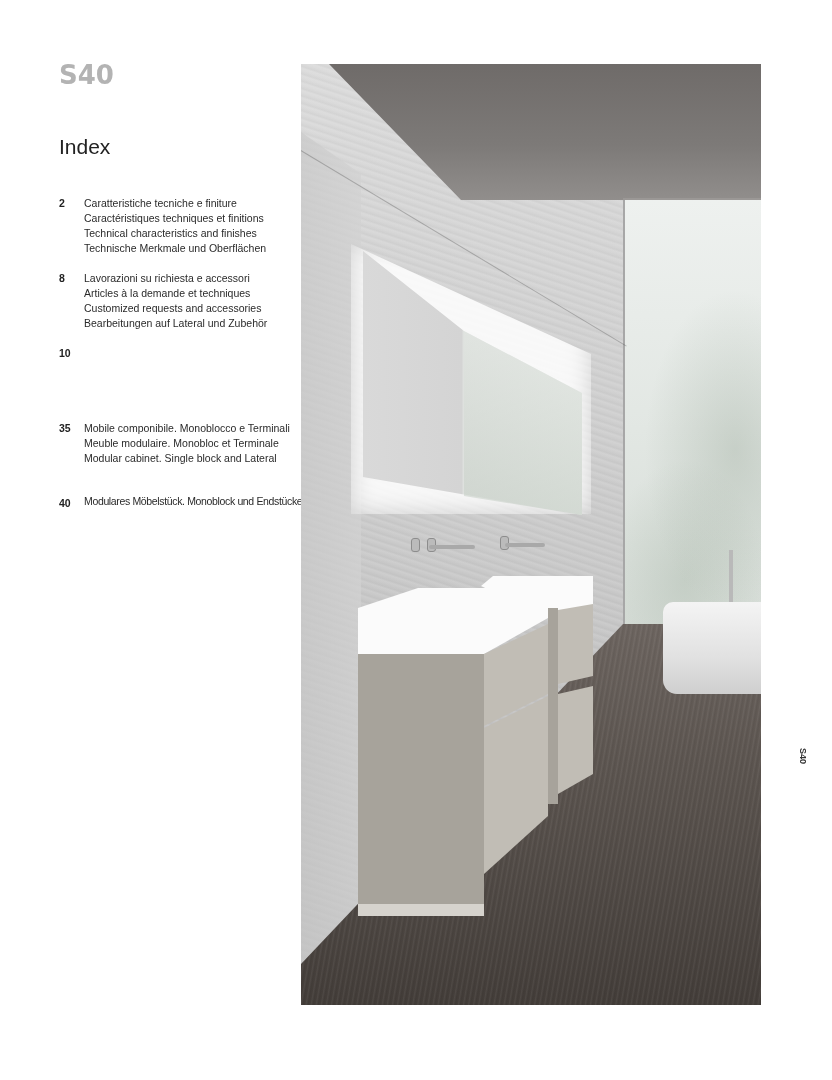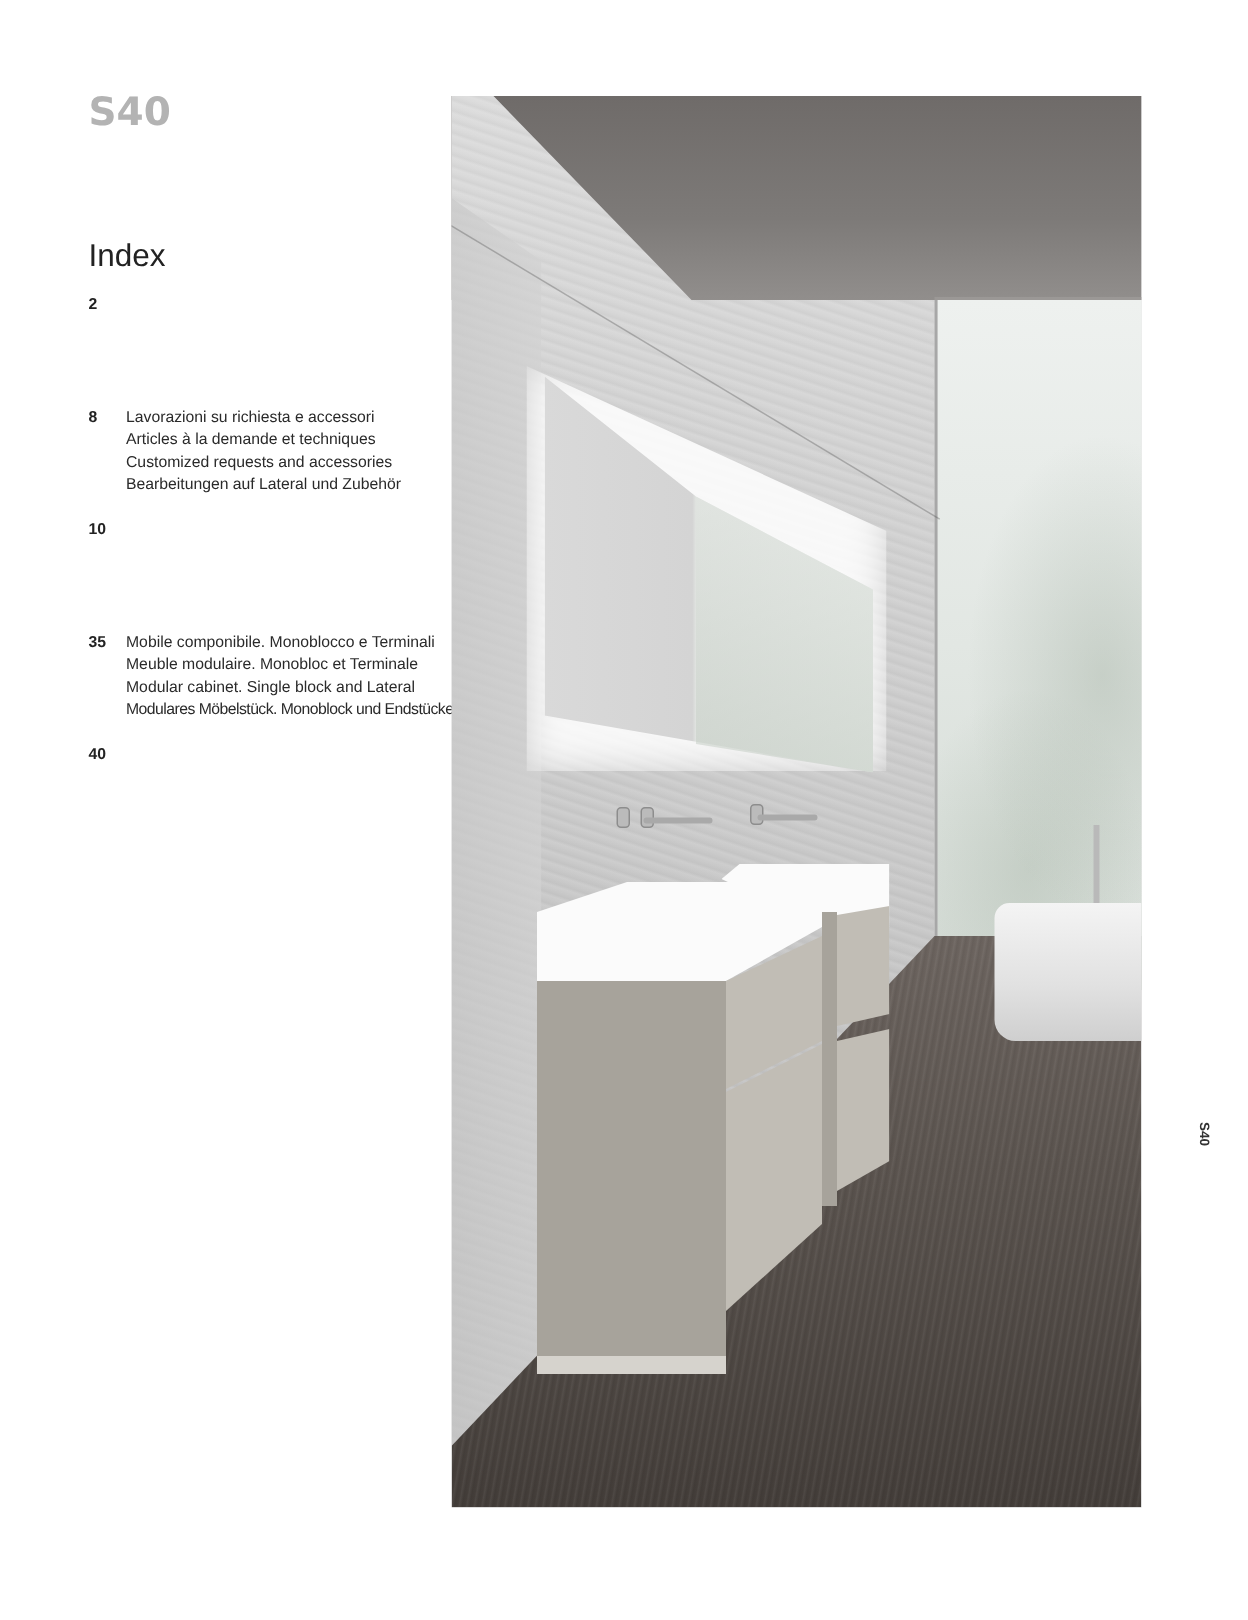--- a/index.html
+++ b/index.html
@@ -27,21 +27,20 @@
     line-height: 34px;
   }
   .title {
     position: absolute;
     left: 59px;
     top: 134px;
     font-family: "Liberation Sans", sans-serif;
     font-size: 21px;
     color: #222;
     line-height: 26px;
-    margin-top: 24px;
   }
   .index-list {
     position: absolute;
     left: 59px;
     top: 196px;
     width: 236px;
   }
   .index-group {
     position: relative;
     height: 75px;
@@ -63,20 +62,21 @@
     width: 215px;
   }
   .index-line {
     font-size: 10.5px;
     line-height: 15px;
     color: #2a2a2a;
     white-space: nowrap;
   }
   .index-line.condensed {
     letter-spacing: -0.35px;
+    margin-top: 28px;
   }
   .side-label {
     position: absolute;
     left: 808px;
     top: 748px;
     font-size: 9px;
     font-weight: bold;
     color: #333;
     transform: rotate(90deg);
     transform-origin: left top;
@@ -214,20 +214,26 @@
 </style>
 </head>
 <body>
 
 <div class="brand">S40</div>
 <div class="title">Index</div>
 
 <div class="index-list">
   <div class="index-group">
     <div class="index-num">2</div>
+    <div class="index-lines">
+      <div class="index-line">Caratteristiche tecniche e finiture</div>
+      <div class="index-line">Caractéristiques techniques et finitions</div>
+      <div class="index-line">Technical characteristics and finishes</div>
+      <div class="index-line">Technische Merkmale und Oberflächen</div>
+    </div>
   </div>
   <div class="index-group">
     <div class="index-num">8</div>
     <div class="index-lines">
       <div class="index-line">Lavorazioni su richiesta e accessori</div>
       <div class="index-line">Articles à la demande et techniques</div>
       <div class="index-line">Customized requests and accessories</div>
       <div class="index-line">Bearbeitungen auf Lateral und Zubehör</div>
     </div>
   </div>

